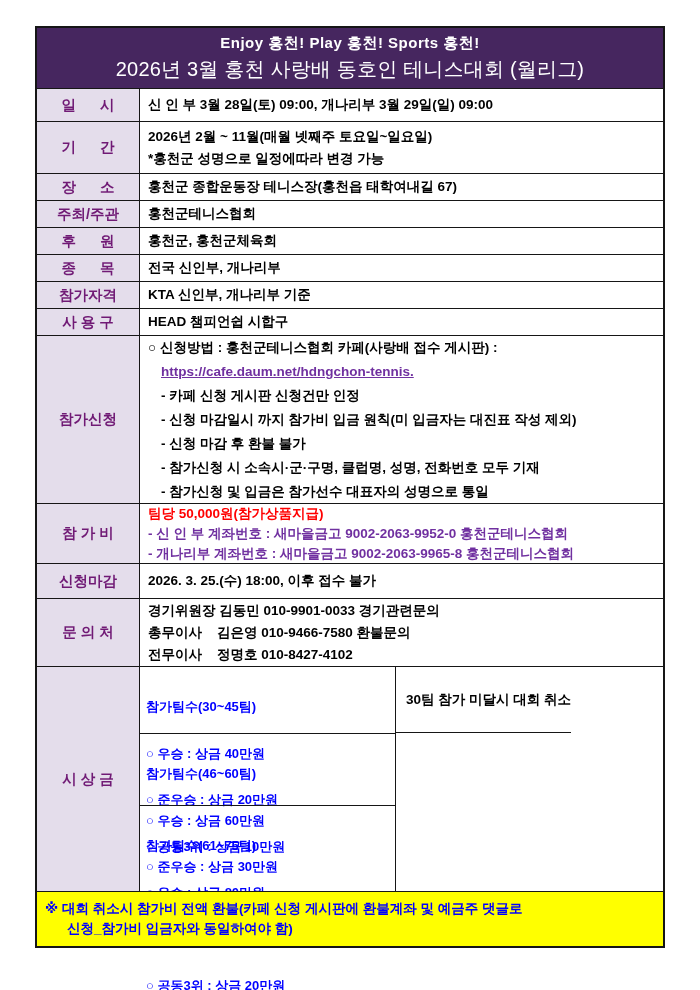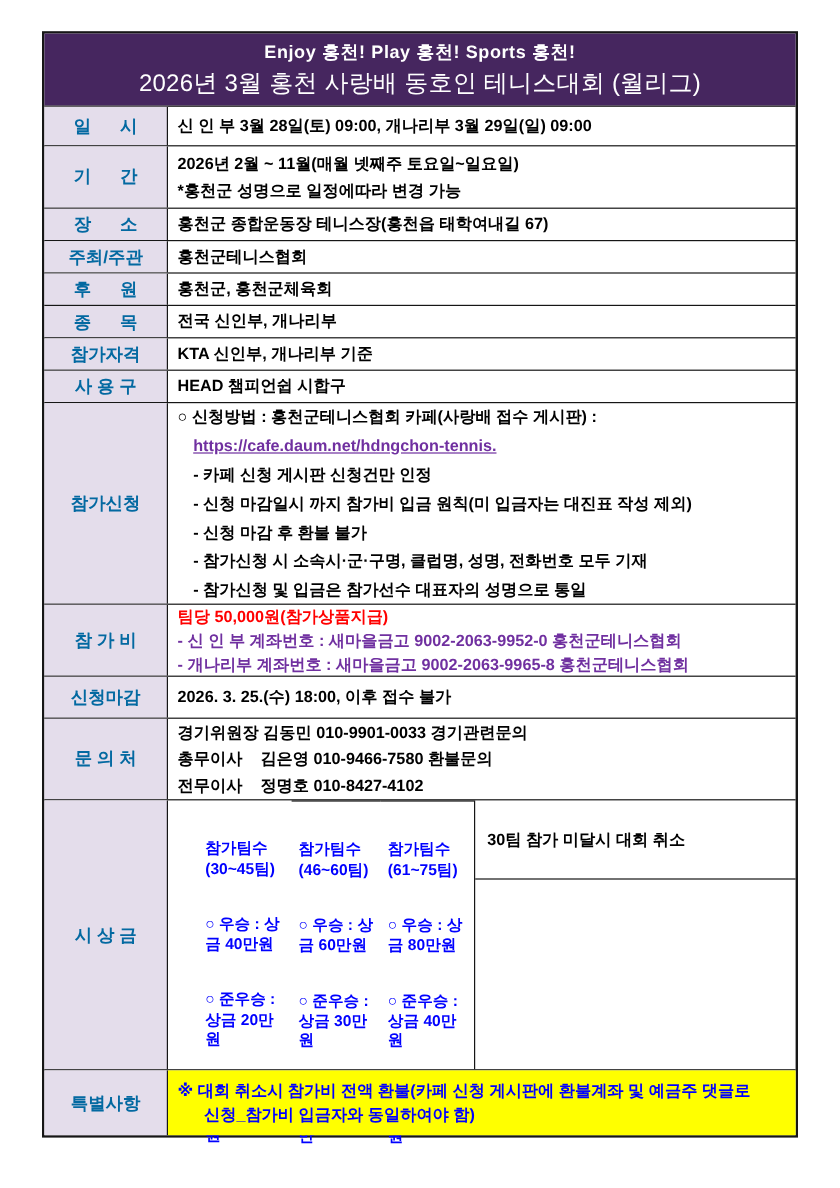--- a/index.html
+++ b/index.html
@@ -21,46 +21,46 @@
     text-align: center;
   }
   .hdr .tagline { font-size: 15px; font-weight: 700; letter-spacing: 0.5px; margin-bottom: 3px; }
   .hdr .title   { font-size: 20px; font-weight: 400; letter-spacing: 0.2px; }
   .row { display: flex; border-top: 1.6px solid #161616; flex: none; }
   .lbl {
     width: 103px; min-width: 103px;
     background: var(--label-bg, #e4ddeb);
     border-right: 1.6px solid #161616;
     display: flex; align-items: center; justify-content: center;
-    font-weight: 700; font-size: 14.5px; color: #0369a1;
+    font-weight: 700; font-size: 14.5px; color: #701a75;
     white-space: pre; text-align: center;
   }
   .cnt {
     flex: 1; display: flex; flex-direction: column; justify-content: center;
     padding: 2px 6px 2px 8px;
     font-weight: 700; font-size: 13.5px; color: #000;
   }
   .cnt div { white-space: pre-wrap; }
   .indent1 { padding-left: 13px; }
   .url {
     color: var(--accent-purple, #7030a0); text-decoration: underline;
     font-size: 13.5px; font-weight: 700;
   }
   .red    { color: var(--accent-red, #ff0000); }
   .purple { color: var(--accent-purple, #7030a0); }
   .lh24 div { line-height: 24px; }
   .lh20 div { line-height: 20px; }
   .lh22 div { line-height: 22px; }
   
   .prize-cnt { padding: 0; flex-direction: row; display: flex; }
-  .prize-left { width: 255px; min-width: 255px; display: flex; flex-direction: row; padding-left: 25px; }
+  .prize-left { width: 255px; min-width: 255px; display: flex; flex-direction: column; }
   .pblock { padding: 2px 6px; color: var(--accent-blue, #0000ff); font-size: 13px; font-weight: 700; }
   .pblock div { line-height: 16.5px; white-space: pre-wrap; }
   .pblock + .pblock { border-top: 1.6px solid #161616; }
-  .prize-right { flex: 1; border-left: 1.6px solid #161616; display: flex; flex-direction: column; }
+  .prize-right { flex: 1; border-left: 1.6px solid #161616; display: flex; flex-direction: row; }
   .prize-note {
     height: 66px; border-bottom: 1.6px solid #161616;
     display: flex; align-items: center; padding-left: 10px;
     font-size: 13.5px; font-weight: 700; color: #000;
   }
   .prize-empty { flex: 1; }
   
   .special-cnt {
     background: var(--highlight-yellow, #ffff00);
     color: var(--accent-blue, #0000ff);
@@ -199,20 +199,19 @@
         </div>
       </div>
       <div class="prize-right">
         <div class="prize-note">30팀 참가 미달시 대회 취소</div>
         <div class="prize-empty"></div>
       </div>
     </div>
   </div>
 
   <div class="row" style="height:55px">
-    <div class="lbl">특별사항</div>
     <div class="cnt special-cnt">
       <div>※ 대회 취소시 참가비 전액 환불(카페 신청 게시판에 환불계좌 및 예금주 댓글로</div>
       <div class="special-line2">신청_참가비 입금자와 동일하여야 함)</div>
     </div>
   </div>
 
 </div>
 
 </body></html>

